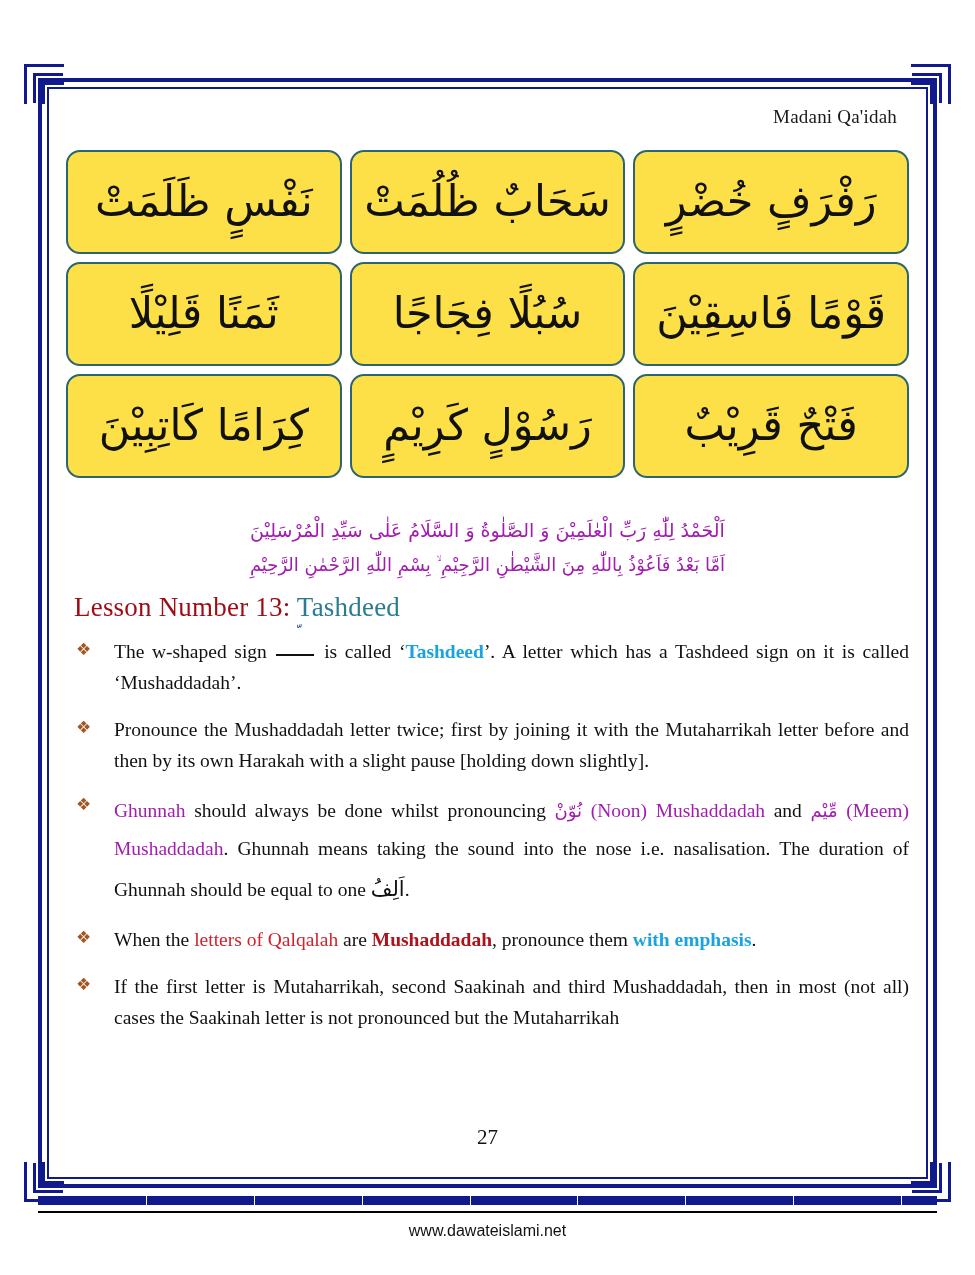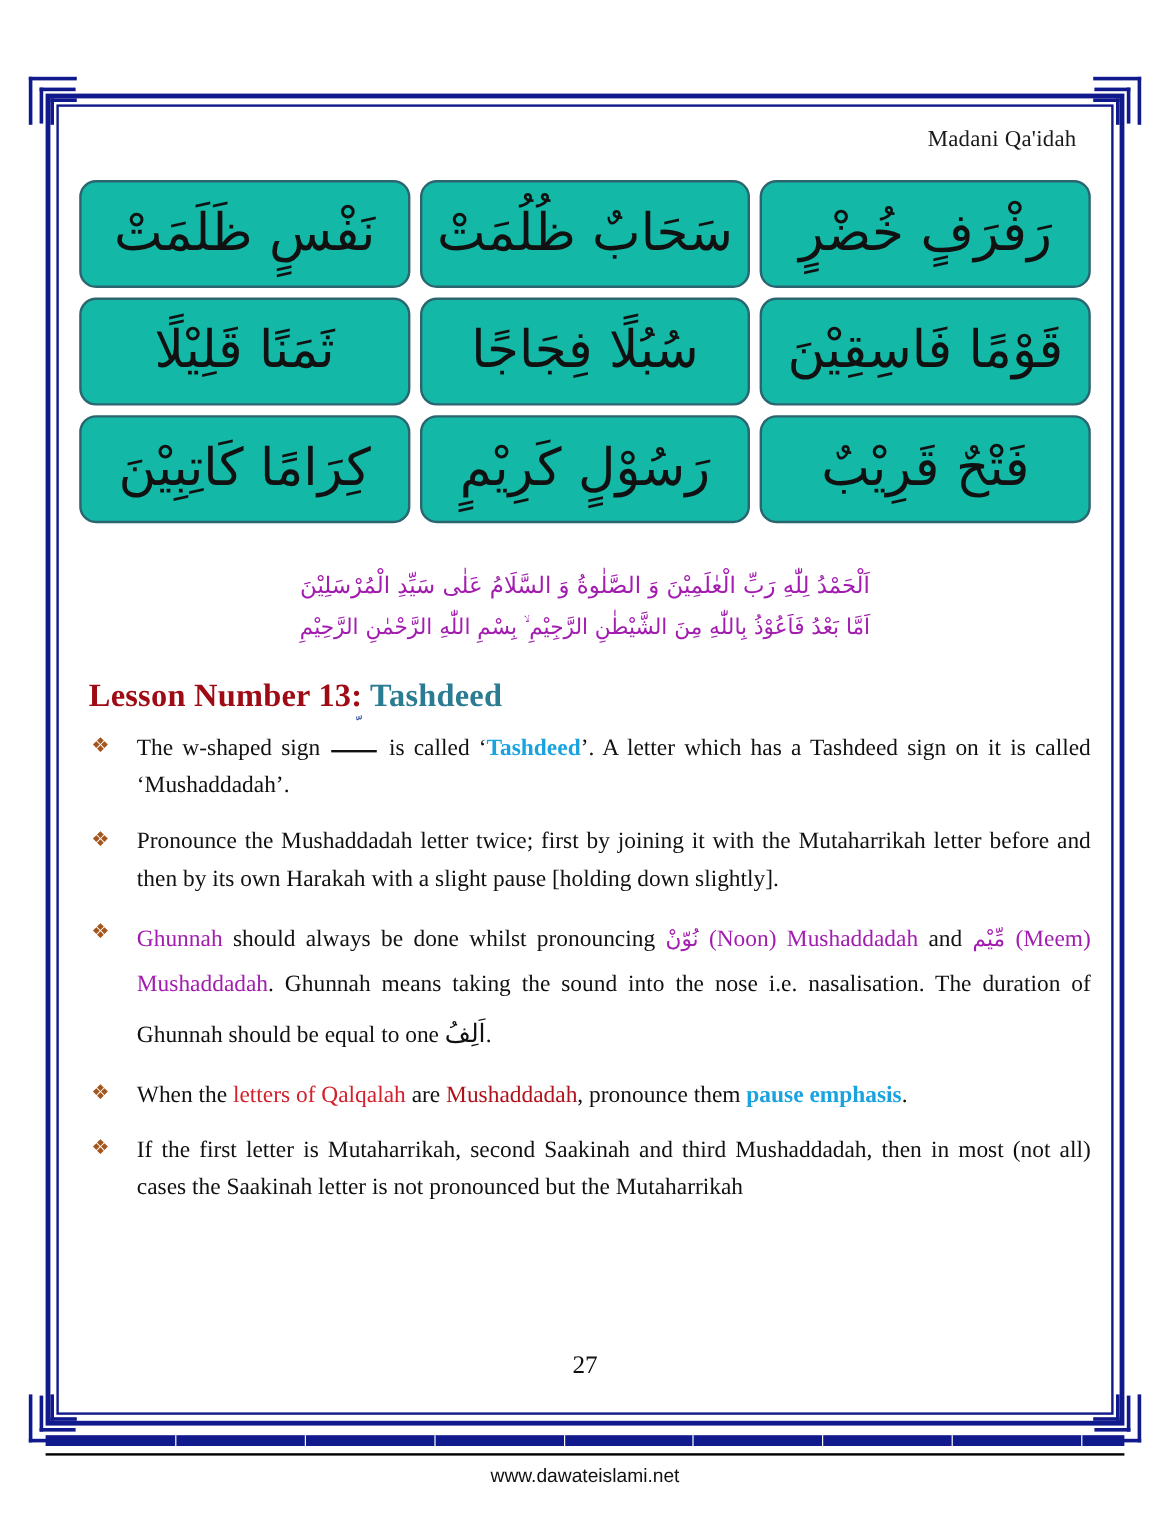--- a/index.html
+++ b/index.html
@@ -60,25 +60,25 @@
     margin-top: 22px;
     display:grid;
     grid-template-columns: repeat(3, 1fr);
     gap: 8px 8px;
     direction: rtl;
     padding: 0 6px;
   }
   .word-box {
     border: 2.5px solid #2b6570;
     border-radius: 14px;
-    height: 90px;
+    height: 104px;
     display:flex;
     align-items:center;
     justify-content:center;
-    background:#14b8a6;
+    background:#fde047;
     overflow:hidden;
   }
   .word-box .wtxt {
     direction: rtl;
     font-size: 43px;
     line-height: 1.25;
     white-space: nowrap;
     font-family: "DejaVu Sans", "Liberation Sans", sans-serif;
     color:#111;
     padding: 0 6px;
@@ -90,24 +90,24 @@
     color:#a21caf;
     font-family:"DejaVu Sans","Liberation Sans",sans-serif;
     font-size: 19px;
     line-height: 1.9;
     white-space: nowrap;
   }
   .invocation .line.l2 { font-size: 18px; }
 
   
   .lesson-heading {
-    margin-top: 24px;
+    margin-top: 10px;
     padding-left: 14px;
     font-size: 27px;
-    font-weight: bold;
+    font-weight: normal;
     letter-spacing: .2px;
   }
   .lesson-heading .num { color:#9e0b14; }
   .lesson-heading .topic { color:#2b7c92; }
 
   
   .bullets { margin-top: 14px; padding-left: 12px; padding-right: 6px; }
   .bullet {
     display:flex;
     align-items:flex-start;
@@ -128,21 +128,21 @@
     text-align: justify;
     text-justify: inter-word;
   }
   .bullet .btext.tight { line-height: 1.95; }
 
   .ar { font-family:"DejaVu Sans","Liberation Sans",sans-serif; direction: rtl; unicode-bidi: isolate; font-size: 18px; }
   .ar-lg { font-family:"DejaVu Sans","Liberation Sans",sans-serif; direction: rtl; unicode-bidi: isolate; font-size: 21px; }
   .c-blue  { color:#1ba3e0; font-weight:bold; }
   .c-green { color:#a21caf; }
   .c-red   { color:#d3212c; }
-  .c-darkred { color:#b0121b; font-weight:normal; }
+  .c-darkred { color:#b0121b; font-weight:bold; }
   .c-cyanblue { color:#1ba3e0; font-weight:bold; }
 
   .tashdeed-sign {
     display:inline-block;
     position:relative;
     width: 42px;
     text-align:center;
   }
   .tashdeed-sign .glyph {
     position:absolute;
@@ -269,21 +269,21 @@
       <div class="bullet">
         <div class="mark">❖</div>
         <div class="btext"><span>Pronounce the Mushaddadah letter twice; first by joining it with the Mutaharrikah letter before and then by its own Harakah with a slight pause [holding down slightly].</span></div>
       </div>
       <div class="bullet">
         <div class="mark">❖</div>
         <div class="btext tight"><span class="c-green">Ghunnah</span><span> should always be done whilst pronouncing </span><span class="ar c-green">نُوّنْ</span><span class="c-green"> (Noon) Mushaddadah</span><span> and </span><span class="ar c-green">مِّيْم</span><span class="c-green"> (Meem) Mushaddadah</span><span>. Ghunnah means taking the sound into the nose i.e. nasalisation. The duration of Ghunnah should be equal to one </span><span class="ar-lg">اَلِفُ</span><span>.</span></div>
       </div>
       <div class="bullet">
         <div class="mark">❖</div>
-        <div class="btext"><span>When the </span><span class="c-red">letters of Qalqalah</span><span> are </span><span class="c-darkred">Mushaddadah</span><span>, pronounce them </span><span class="c-cyanblue">pause emphasis</span><span>.</span></div>
+        <div class="btext"><span>When the </span><span class="c-red">letters of Qalqalah</span><span> are </span><span class="c-darkred">Mushaddadah</span><span>, pronounce them </span><span class="c-cyanblue">with emphasis</span><span>.</span></div>
       </div>
       <div class="bullet">
         <div class="mark">❖</div>
         <div class="btext"><span>If the first letter is Mutaharrikah, second Saakinah and third Mushaddadah, then in most (not all) cases the Saakinah letter is not pronounced but the Mutaharrikah</span></div>
       </div>
     </div>
 
   <div class="page-number">27</div>
 </div>
 

